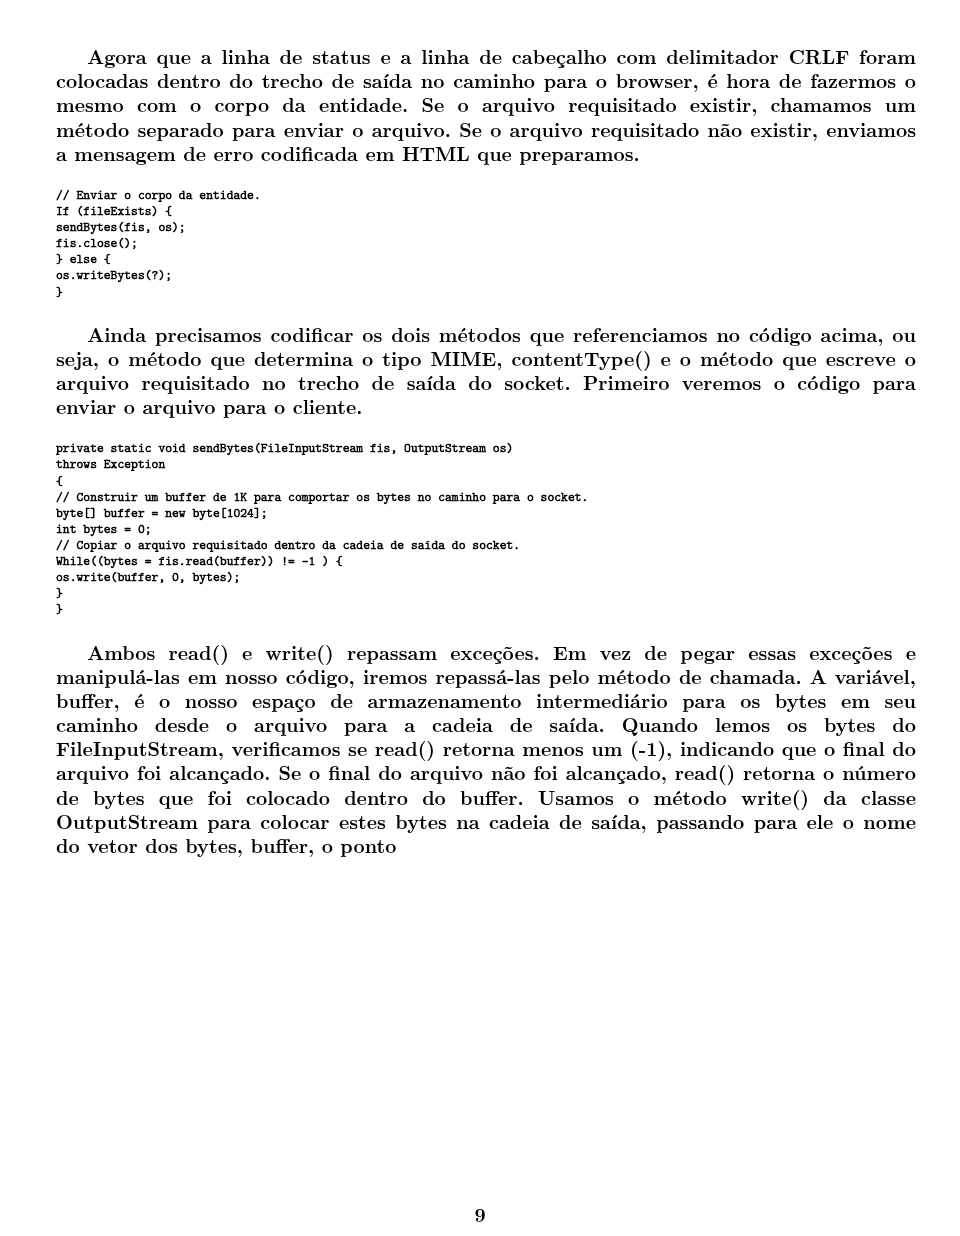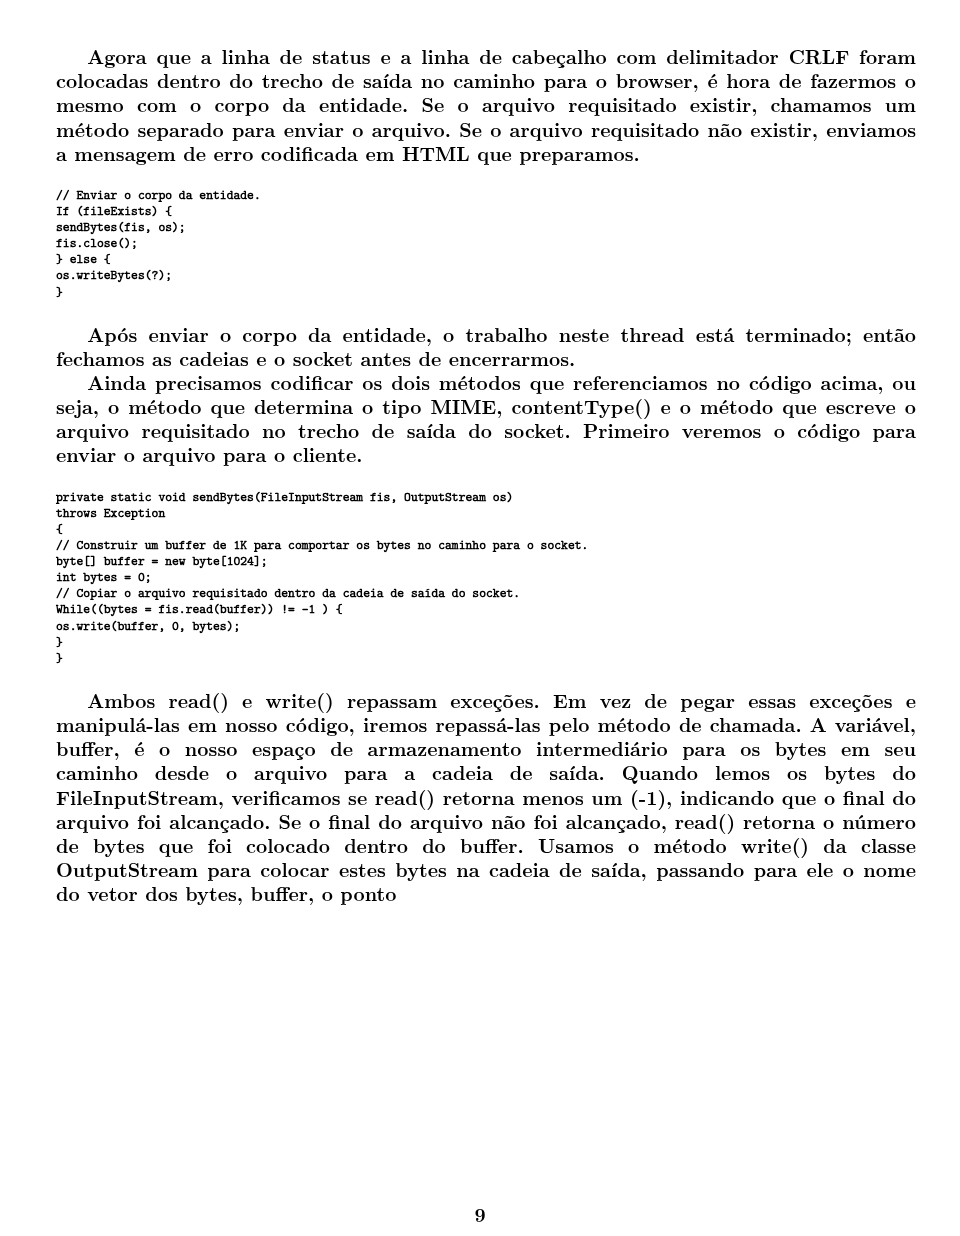--- a/index.html
+++ b/index.html
@@ -63,21 +63,20 @@
   <pre class="code">// Enviar o corpo da entidade.
 If (fileExists) {
 sendBytes(fis, os);
 fis.close();
 } else {
 os.writeBytes(?);
 }</pre>
 
   <div class="block-gap"></div>
 
-  <p class="para indent">Após enviar o corpo da entidade, o trabalho neste thread está terminado; então fechamos as cadeias e o socket antes de encerrarmos.</p>
   <p class="para indent">Ainda precisamos codificar os dois métodos que referenciamos no código acima, ou seja, o método que determina o tipo MIME, contentType() e o método que escreve o arquivo requisitado no trecho de saída do socket. Primeiro veremos o código para enviar o arquivo para o cliente.</p>
 
   <div class="block-gap"></div>
 
   <pre class="code">private static void sendBytes(FileInputStream fis, OutputStream os)
 throws Exception
 {
 // Construir um buffer de 1K para comportar os bytes no caminho para o socket.
 byte[] buffer = new byte[1024];
 int bytes = 0;

